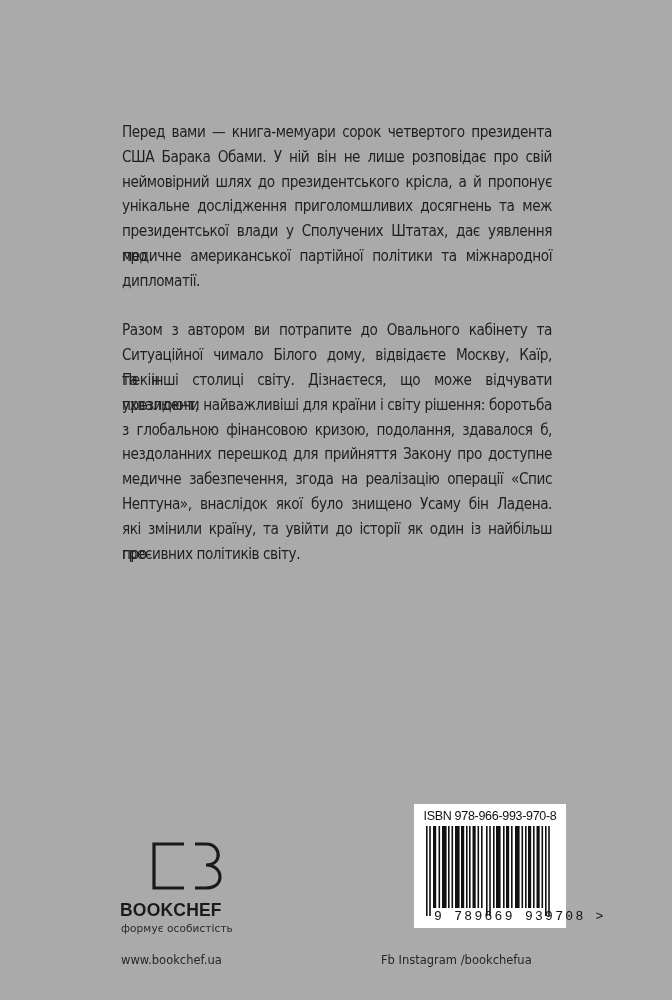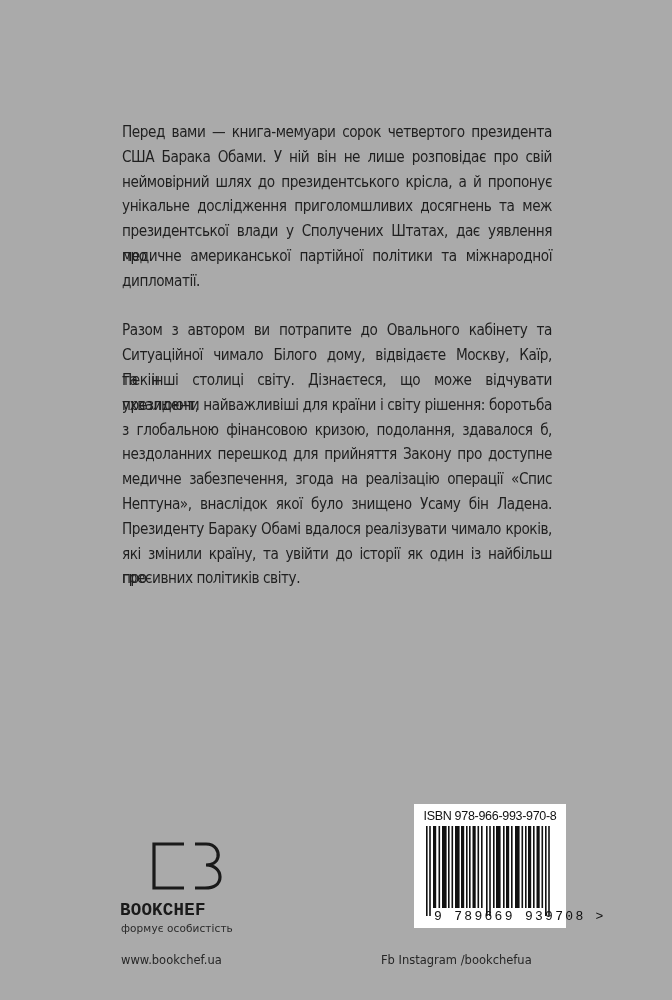--- a/index.html
+++ b/index.html
@@ -71,21 +71,21 @@
       position: absolute;
       left: 150px;
       top: 842px;
       width: 72px;
       height: 48px;
     }
     .brand-name {
       position: absolute;
       left: 120px;
       top: 900px;
-      font-family: Liberation Mono, monospace;
+      font-family: Liberation Sans, sans-serif;
       font-weight: bold;
       font-size: 17.5px;
       letter-spacing: 0.2px;
       color: #1a1a1a;
       line-height: 20px;
     }
     .brand-tagline {
       position: absolute;
       left: 121px;
       top: 921px;
@@ -173,21 +173,20 @@
     </p>
     <p>
       <span class="line"><span class="inner">Разом з автором ви потрапите до Овального кабінету та</span></span>
       <span class="line"><span class="inner">Ситуаційної чимало Білого дому, відвідаєте Москву, Каїр, Пекін</span></span>
       <span class="line"><span class="inner">та інші столиці світу. Дізнаєтеся, що може відчувати президент,</span></span>
       <span class="line"><span class="inner">ухвалюючи найважливіші для країни і світу рішення: боротьба</span></span>
       <span class="line"><span class="inner">з глобальною фінансовою кризою, подолання, здавалося б,</span></span>
       <span class="line"><span class="inner">нездоланних перешкод для прийняття Закону про доступне</span></span>
       <span class="line"><span class="inner">медичне забезпечення, згода на реалізацію операції «Спис</span></span>
       <span class="line"><span class="inner">Нептуна», внаслідок якої було знищено Усаму бін Ладена.</span></span>
-      <span class="line"><span class="inner">Президенту Бараку Обамі вдалося реалізувати чимало кроків,</span></span>
       <span class="line"><span class="inner">які змінили країну, та увійти до історії як один із найбільш про-</span></span>
       <span class="line last"><span class="inner">гресивних політиків світу.</span></span>
     </p>
   </div>
 
   <svg class="logo" viewBox="0 0 72 48" width="72" height="48">
     <path d="M34 2 H4 V46 H34" fill="none" stroke="#1a1a1a" stroke-width="3.2"></path>
     <path d="M45 2 H56 C66 2 69 10 68 15 C67 20 62 23 56 23 C64 23 70 28 70 35 C70 42 64 46 55 46 H45" fill="none" stroke="#1a1a1a" stroke-width="3.2"></path>
   </svg>
 

